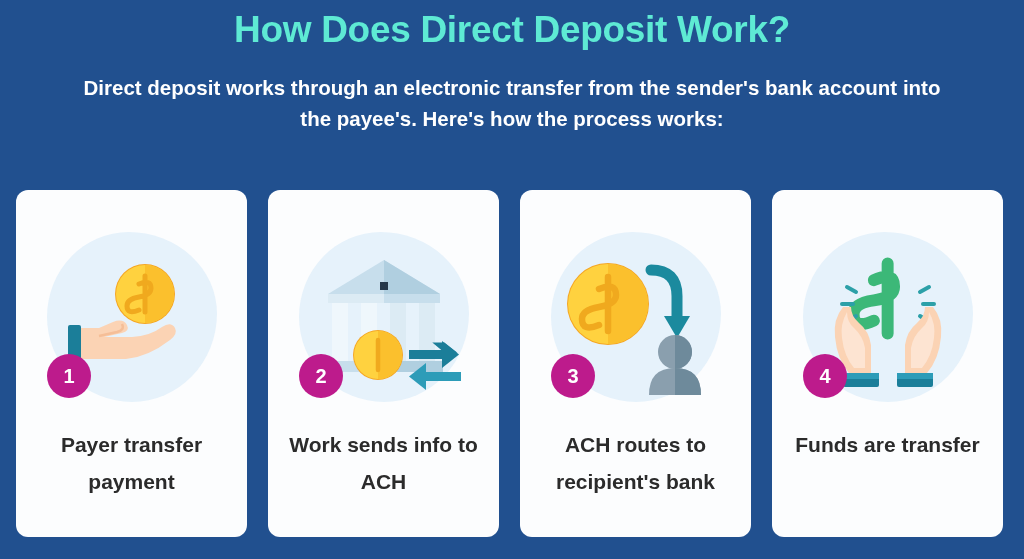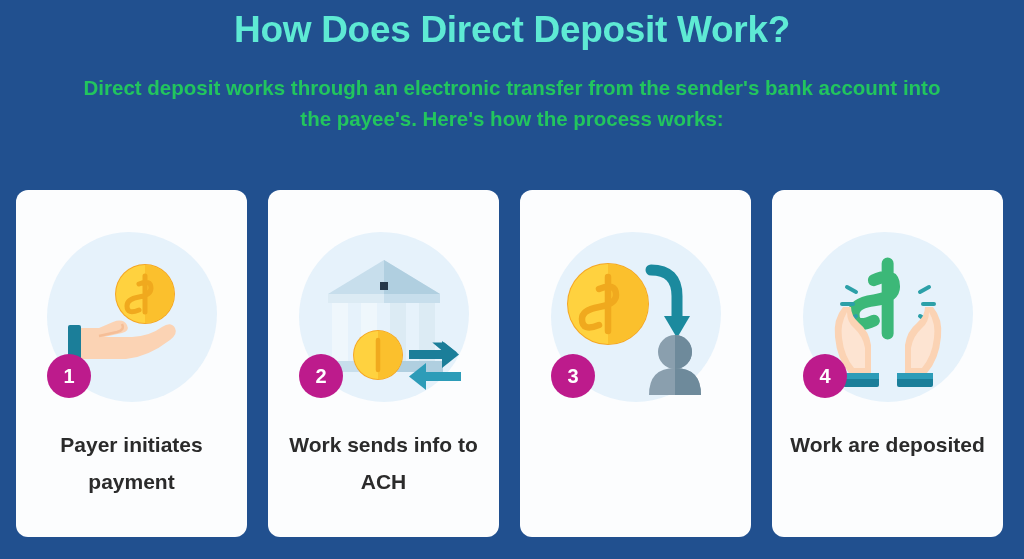--- a/index.html
+++ b/index.html
@@ -13,21 +13,21 @@
 
   .header { text-align:center; padding-top:9px; }
   .title {
     color:#5eead4;
     font-size:37px;
     font-weight:bold;
     letter-spacing:-0.3px;
     line-height:1.15;
   }
   .subtitle {
-    color:#22c55e;
+    color:#ffffff;
     font-size:20.5px;
     font-weight:bold;
     line-height:1.55;
     margin-top:20px;
     padding:0 80px;
   }
 
   .cards {
     position:absolute;
     top:190px; left:16px;
@@ -103,21 +103,21 @@
           <circle cx="98" cy="62" r="30" fill="#F5A623"></circle>
           <circle cx="98" cy="62" r="29" fill="#FFD23F"></circle>
           <path d="M98 33 a29 29 0 0 1 0 58 z" fill="#FBC02D"></path>
           <path d="M98 44 v36 M92 52 q12 -5 12 4 q0 7 -12 9 q-12 2 -12 9 q0 9 12 4" stroke="#F0A91E" stroke-width="5" fill="none" stroke-linecap="round"></path>
           <path d="M30 96 h22 l14 -6 q10 -4 14 3 q3 6 -5 8 l-18 4 h28 q18 -1 30 -10 q9 -6 13 1 q3 6 -5 12 q-22 17 -44 19 H30 z" fill="#FBD3B4"></path>
           <rect x="21" y="93" width="13" height="37" rx="2" fill="#1B7E99"></rect>
           <path d="M52 104 l18 -4 q8 -2 5 -8" stroke="#F5BE97" stroke-width="2.5" fill="none"></path>
         </svg>
         <div class="badge">1</div>
       </div>
-      <div class="card-label">Payer initiates payment</div>
+      <div class="card-label">Payer transfer payment</div>
     </div>
 
     <div class="card">
       <div class="icon-area">
         <div class="icon-circle"></div>
         <svg class="icon-art" viewBox="0 0 170 170">
           <path d="M85 28 L141 62 H29 Z" fill="#C7DEEC"></path>
           <path d="M85 28 L141 62 H85 Z" fill="#B0CFE0"></path>
           <rect x="29" y="62" width="112" height="9" fill="#DCEBF4"></rect>
           <rect x="85" y="62" width="56" height="9" fill="#C7DEEC"></rect>
@@ -157,20 +157,21 @@
           <path d="M57 45 v54 M48 57 q17 -7 17 6 q0 9 -17 12 q-17 3 -17 12 q0 13 17 6" stroke="#F0A91E" stroke-width="6.5" fill="none" stroke-linecap="round"></path>
           <path d="M100 38 q26 0 26 26 v26" stroke="#1B8A9E" stroke-width="11" fill="none" stroke-linecap="round"></path>
           <path d="M113 84 l13 22 l13 -22 z" fill="#1B8A9E"></path>
           <circle cx="124" cy="120" r="17" fill="#8A9FAE"></circle>
           <path d="M124 103 a17 17 0 0 1 0 34 z" fill="#6E8A9B"></path>
           <path d="M98 163 q0 -27 26 -27 q26 0 26 27 z" fill="#8A9FAE"></path>
           <path d="M124 136 q26 0 26 27 h-26 z" fill="#6E8A9B"></path>
         </svg>
         <div class="badge">3</div>
       </div>
+      <div class="card-label">ACH routes to recipient's bank</div>
     </div>
 
     <div class="card">
       <div class="icon-area">
         <div class="icon-circle"></div>
         <svg class="icon-art" viewBox="0 0 170 170">
           <path d="M85 26 v76 M70 44 q22 -10 22 7 q0 12 -22 15 q-22 3 -22 15 q0 17 22 7" stroke="#3CB878" stroke-width="13" fill="none" stroke-linecap="round" transform="translate(0,4) scale(0.92) translate(7,4)"></path>
           <g stroke="#2CA0A8" stroke-width="4" stroke-linecap="round">
             <path d="M53 60 l-9 -5"></path>
               <path d="M50 72 l-11 0"></path>
@@ -183,17 +184,17 @@
           <path d="M44 80 q-7 12 -5 26 q2 18 12 30 h11 v-20 q-2 -12 -11 -20 q-7 -6 -7 -16 z" fill="#FDE4D2"></path>
           <path d="M130 75 q10 12 8 30 q-2 22 -14 36 h-22 v-28 q2 -14 12 -22 q8 -7 8 -16 z" fill="#FBD3B4"></path>
           <path d="M126 80 q7 12 5 26 q-2 18 -12 30 h-11 v-20 q2 -12 11 -20 q7 -6 7 -16 z" fill="#FDE4D2"></path>
           <rect x="40" y="141" width="36" height="14" rx="2" fill="#1B7E99"></rect>
           <rect x="94" y="141" width="36" height="14" rx="2" fill="#1B7E99"></rect>
           <rect x="40" y="141" width="36" height="6" fill="#2D9CB8"></rect>
           <rect x="94" y="141" width="36" height="6" fill="#2D9CB8"></rect>
         </svg>
         <div class="badge">4</div>
       </div>
-      <div class="card-label">Work are deposited</div>
+      <div class="card-label">Funds are transfer</div>
     </div>
 
   </div>
 </div>
 
 </body></html>

